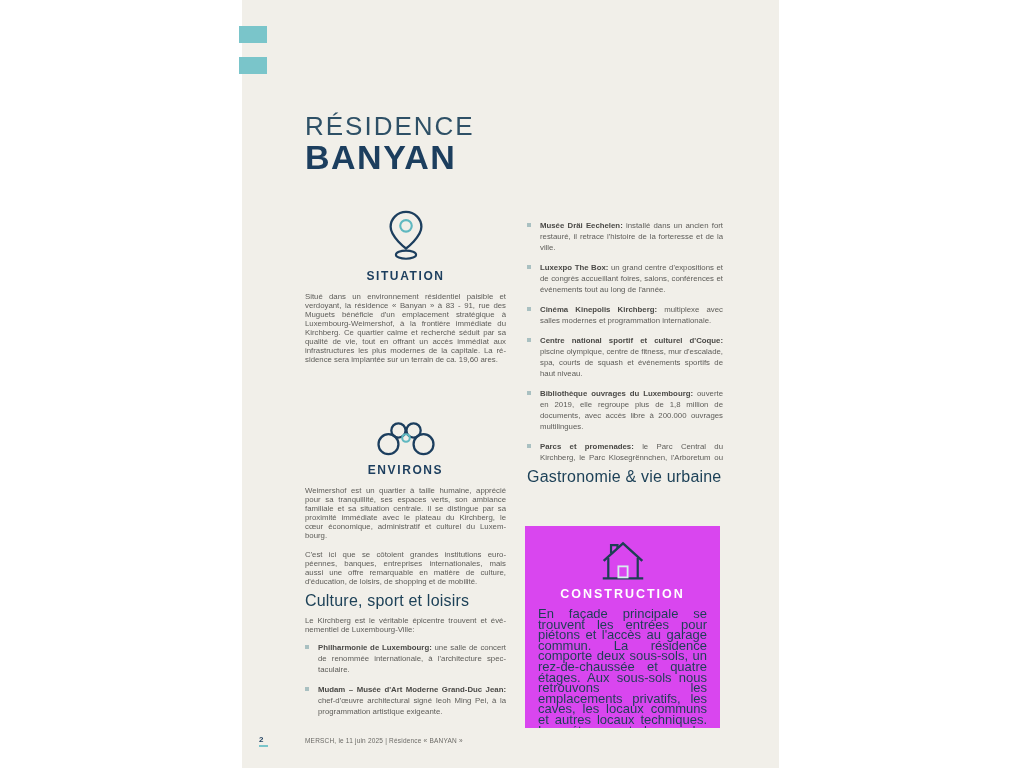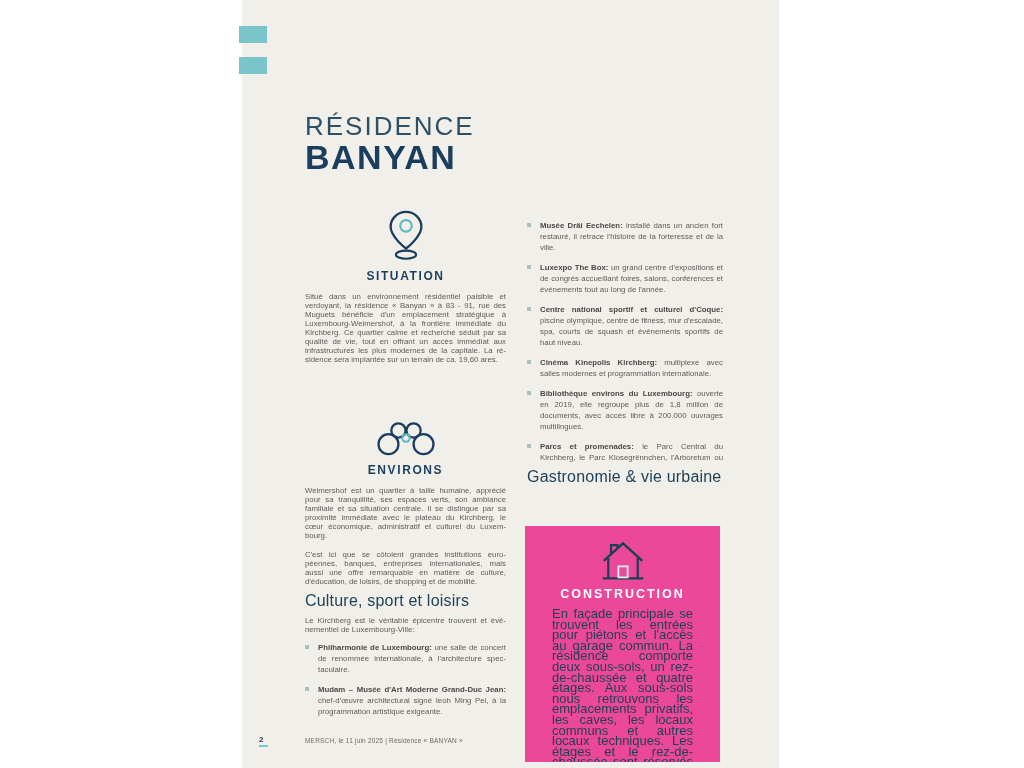--- a/index.html
+++ b/index.html
@@ -25,22 +25,22 @@
     color:#1c3e5e;
   }
 
   .block { position:absolute; overflow:hidden; }
   #situation   { left:63px;  top:210px; width:201px; height:184px; }
   #environs    { left:63px;  top:414px; width:201px; height:200px; }
   #culture     { left:63px;  top:592px; width:201px; height:142px; }
   #rc-bullets  { left:285px; top:212px; width:196px; height:254px; padding-top:8px; }
   #gastronomie { left:285px; top:468px; width:196px; height:58px; }
   #construction{
-    left:283px; top:526px; width:195px; height:236px;
-    background:#ec4899; padding:10px 27px 12px;
+    left:283px; top:526px; width:195px; height:202px;
+    background:#d946ef; padding:10px 13px 12px;
   }
 
   .icon-wrap { text-align:center; }
   #situation .icon-wrap { margin-bottom:9px; }
   #environs .icon-wrap { margin-top:6px; margin-bottom:7px; }
 
   h2.section-head {
     text-align:center; font-size:12px; font-weight:700; letter-spacing:1.6px;
     color:#1c3e5e; margin-bottom:9px;
   }
@@ -131,23 +131,23 @@
     <ul class="bullets">
       <li><strong>Philharmonie de Luxembourg:</strong> <span>une salle de concert de renommée internationale, à l'architecture spec­taculaire.</span></li>
       <li><strong>Mudam – Musée d'Art Moderne Grand-Duc Jean:</strong> <span>chef-d'œuvre architectural signé Ieoh Ming Pei, à la programmation artistique exigeante.</span></li>
     </ul>
   </section>
 
   <section class="block" id="rc-bullets">
     <ul class="bullets">
       <li><strong>Musée Dräi Eechelen:</strong> <span>installé dans un ancien fort restauré, il retrace l'histoire de la forteresse et de la ville.</span></li>
       <li><strong>Luxexpo The Box:</strong> <span>un grand centre d'expositions et de congrès accueillant foires, salons, conférences et événements tout au long de l'année.</span></li>
+      <li><strong>Cinéma Kinepolis Kirchberg:</strong> <span>multiplexe avec salles modernes et programmation internationale.</span></li>
       <li><strong>Centre national sportif et culturel d'Coque:</strong> <span>piscine olympique, centre de fitness, mur d'escalade, spa, courts de squash et événements sportifs de haut niveau.</span></li>
-      <li><strong>Cinéma Kinepolis Kirchberg:</strong> <span>multiplexe avec salles modernes et programmation internationale.</span></li>
-      <li><strong>Bibliothèque environs du Luxembourg:</strong> <span>ouverte en 2019, elle regroupe plus de 1,8 million de documents, avec accès libre à 200.000 ouvrages multilingues.</span></li>
+      <li><strong>Bibliothèque ouvrages du Luxembourg:</strong> <span>ouverte en 2019, elle regroupe plus de 1,8 million de documents, avec accès libre à 200.000 ouvrages multilingues.</span></li>
       <li><strong>Parcs et promenades:</strong> <span>le Parc Central du Kirchberg, le Parc Klosegrënnchen, l'Arboretum ou encore la forêt du Grünewald sont parfaits pour se détendre, courir ou faire du vélo.</span></li>
     </ul>
   </section>
 
   <section class="block" id="gastronomie">
     <h3 class="sub-head">Gastronomie &amp; vie urbaine</h3>
   </section>
 
   <section class="block" id="construction">
     <div class="icon-wrap">

